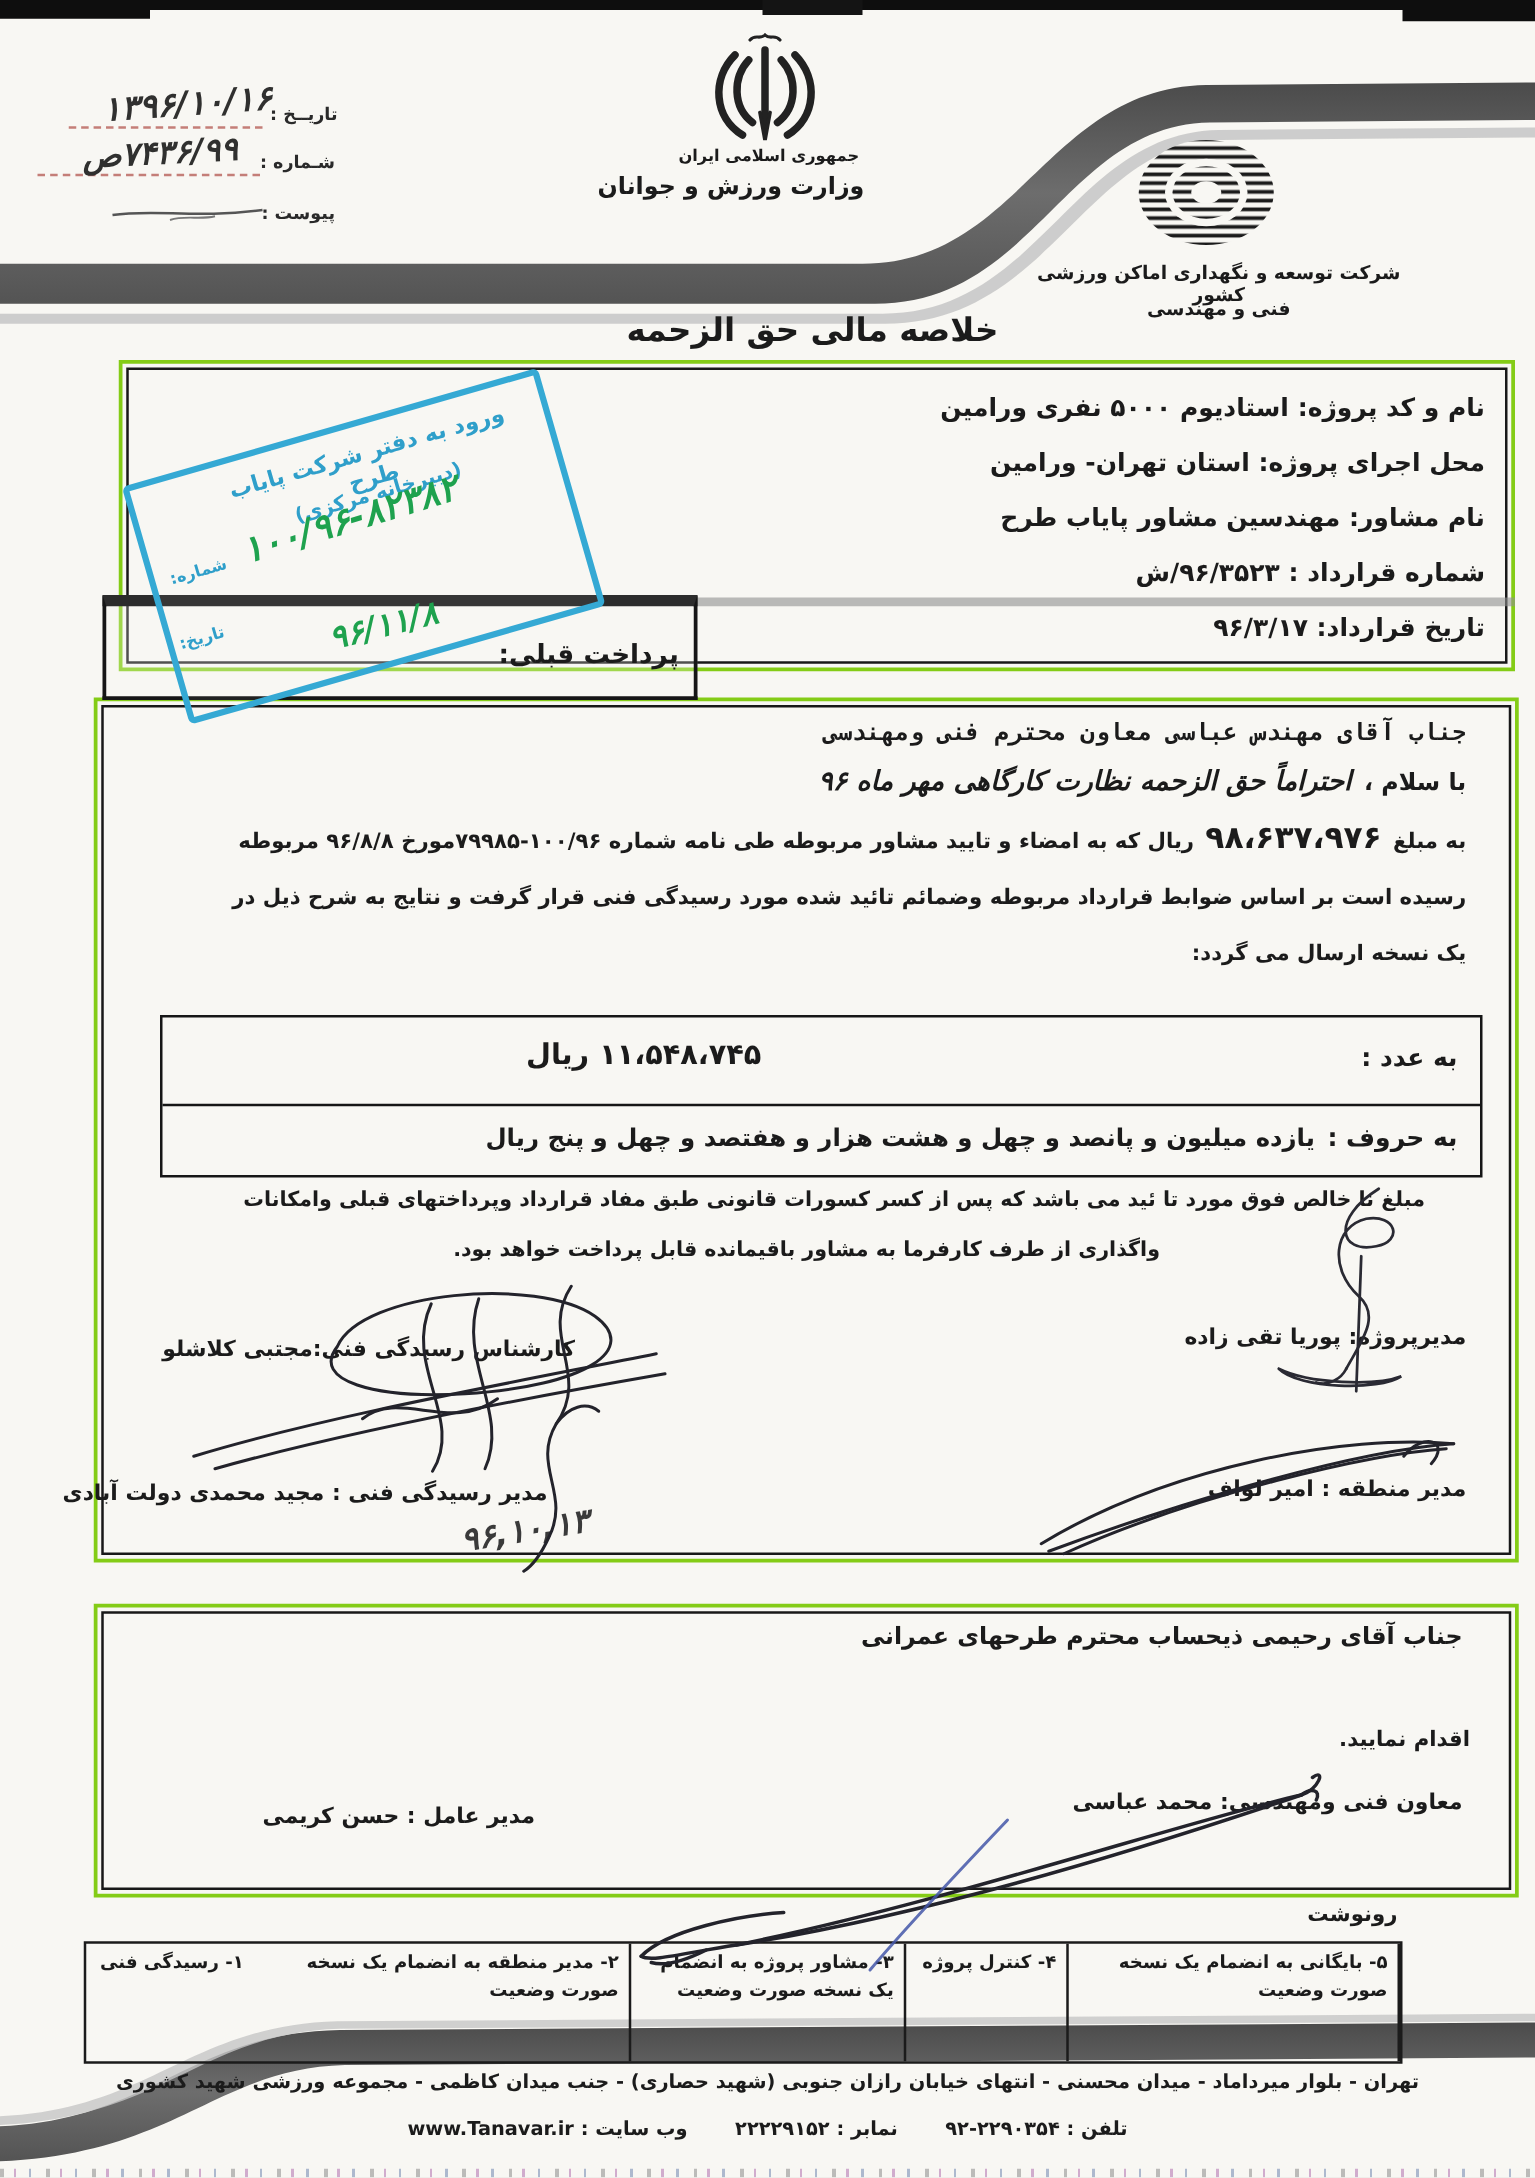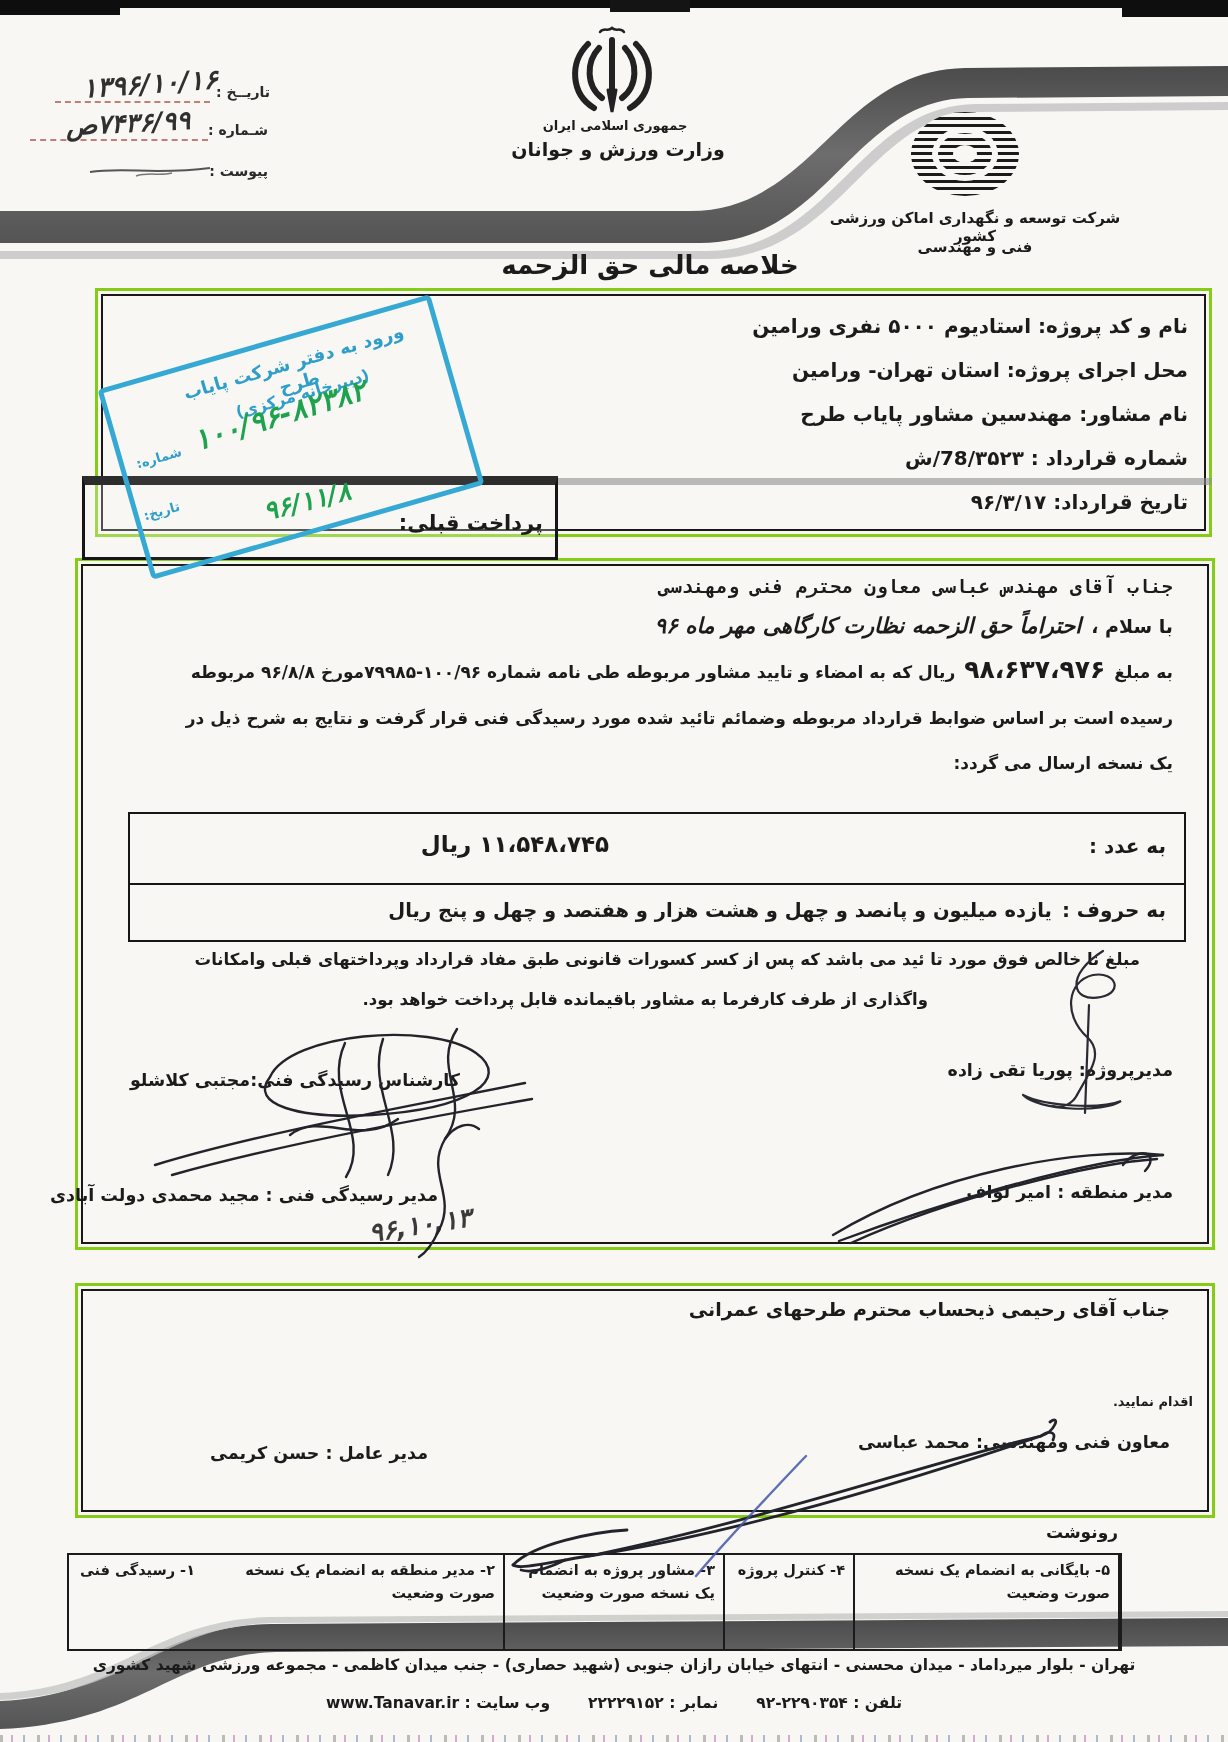--- a/index.html
+++ b/index.html
@@ -84,21 +84,21 @@
       <path d="M48,8 C52,3 56,8 60,4 C64,8 68,3 72,8" stroke-width="2.5"></path>
       <path d="M60,16 L60,74" stroke-width="6"></path>
       <path d="M56,66 L60,88 L64,66" stroke-width="3" fill="#222"></path>
       <path d="M47,24 C34,38 34,62 50,74" stroke-width="6"></path>
       <path d="M73,24 C86,38 86,62 70,74" stroke-width="6"></path>
       <path d="M36,20 C17,39 19,70 42,84" stroke-width="6"></path>
       <path d="M84,20 C103,39 101,70 78,84" stroke-width="6"></path>
     </g>
   </svg>
   <div class="abs b" style="left:500px;top:118px;width:230px;text-align:center;font-size:13px;z-index:2;">جمهوری اسلامی ایران</div>
-  <div class="abs b" style="left:478px;top:138px;width:280px;text-align:center;font-size:19px;z-index:2;">وزارت ورزش و جوانان</div>
+  <div class="abs b" style="left:478px;top:138px;width:280px;text-align:left;font-size:19px;z-index:2;">وزارت ورزش و جوانان</div>
 
   <svg class="abs" style="left:905px;top:108px;z-index:2;" width="120" height="92" viewBox="0 0 120 92">
     <defs>
       <pattern id="hstripes" width="8" height="7" patternUnits="userSpaceOnUse">
         <rect width="8" height="7" fill="#f8f7f3"></rect>
         <rect y="2" width="8" height="3" fill="#1b1b1b"></rect>
       </pattern>
     </defs>
     <ellipse cx="60" cy="46" rx="54" ry="42" fill="url(#hstripes)"></ellipse>
     <ellipse cx="60" cy="46" rx="33" ry="27" fill="#f8f7f3"></ellipse>
@@ -108,21 +108,21 @@
   <div class="abs b" style="left:820px;top:209px;width:310px;text-align:center;font-size:15px;z-index:2;">شرکت توسعه و نگهداری اماکن ورزشی کشور</div>
   <div class="abs b" style="left:870px;top:238px;width:210px;text-align:center;font-size:15px;z-index:2;">فنی و مهندسی</div>
 
   <div class="abs b" style="left:450px;top:250px;width:400px;text-align:center;font-size:26px;z-index:2;">خلاصه مالی حق الزحمه</div>
 
   <div class="dbox" style="left:95px;top:288px;width:1111px;height:243px;z-index:2;">
     <div class="inner">
       <div class="rowline projrow" style="top:8px;">نام و کد پروژه: استادیوم ۵۰۰۰ نفری ورامین</div>
       <div class="rowline projrow" style="top:52px;">محل اجرای پروژه: استان تهران- ورامین</div>
       <div class="rowline projrow" style="top:96px;">نام مشاور: مهندسین مشاور پایاب طرح</div>
-      <div class="rowline projrow" style="top:140px;">شماره قرارداد : 78/۳۵۲۳/ش</div>
+      <div class="rowline projrow" style="top:140px;">شماره قرارداد : ۹۶/۳۵۲۳/ش</div>
       <div class="rowline projrow" style="top:184px;">تاریخ قرارداد: ۹۶/۳/۱۷</div>
     </div>
   </div>
 
   <div class="stamp">
     <div class="s1">ورود به دفتر شرکت پایاب طرح</div>
     <div class="s2">(دبیرخانه مرکزی)</div>
     <div class="slab" style="left:12px;top:70px;">شماره:</div>
     <div class="slab" style="left:5px;top:122px;">تاریخ:</div>
   </div>
@@ -203,21 +203,21 @@
       <path d="M338,20 C250,26 100,74 14,106"></path>
       <path d="M26,108 C132,60 272,28 332,24"></path>
       <path d="M298,30 C314,10 336,18 320,36"></path>
     </g>
   </svg>
 
   <div class="dbox" style="left:75px;top:1283px;width:1134px;height:229px;z-index:2;">
     <div class="inner"></div>
   </div>
   <div class="abs b" style="right:58px;top:1298px;font-size:19px;z-index:3;">جناب آقای رحیمی ذیحساب محترم طرحهای عمرانی</div>
-  <div class="abs b" style="right:35px;top:1382px;font-size:13px;z-index:3;margin-top:12px;">اقدام نمایید.</div>
+  <div class="abs b" style="right:52px;top:1382px;font-size:17px;z-index:3;">اقدام نمایید.</div>
   <div class="abs sig-label" style="right:58px;top:1432px;z-index:4;">معاون فنی ومهندسی: محمد عباسی</div>
   <div class="abs sig-label" style="right:800px;top:1443px;z-index:4;">مدیر عامل : حسن کریمی</div>
 
   <svg class="abs" style="left:505px;top:1372px;z-index:5;" width="560" height="205" viewBox="0 0 560 205">
     <g stroke="#23232b" stroke-width="2.8" fill="none" stroke-linecap="round">
       <path d="M545,50 C556,42 550,60 536,64 C418,104 240,160 84,184 C44,190 16,198 8,193"></path>
       <path d="M84,184 C252,150 440,86 536,64"></path>
       <path d="M8,193 C28,172 88,160 122,158"></path>
       <path d="M60,188 C40,198 26,201 16,198"></path>
       <path d="M536,64 C544,58 552,60 548,68"></path>

